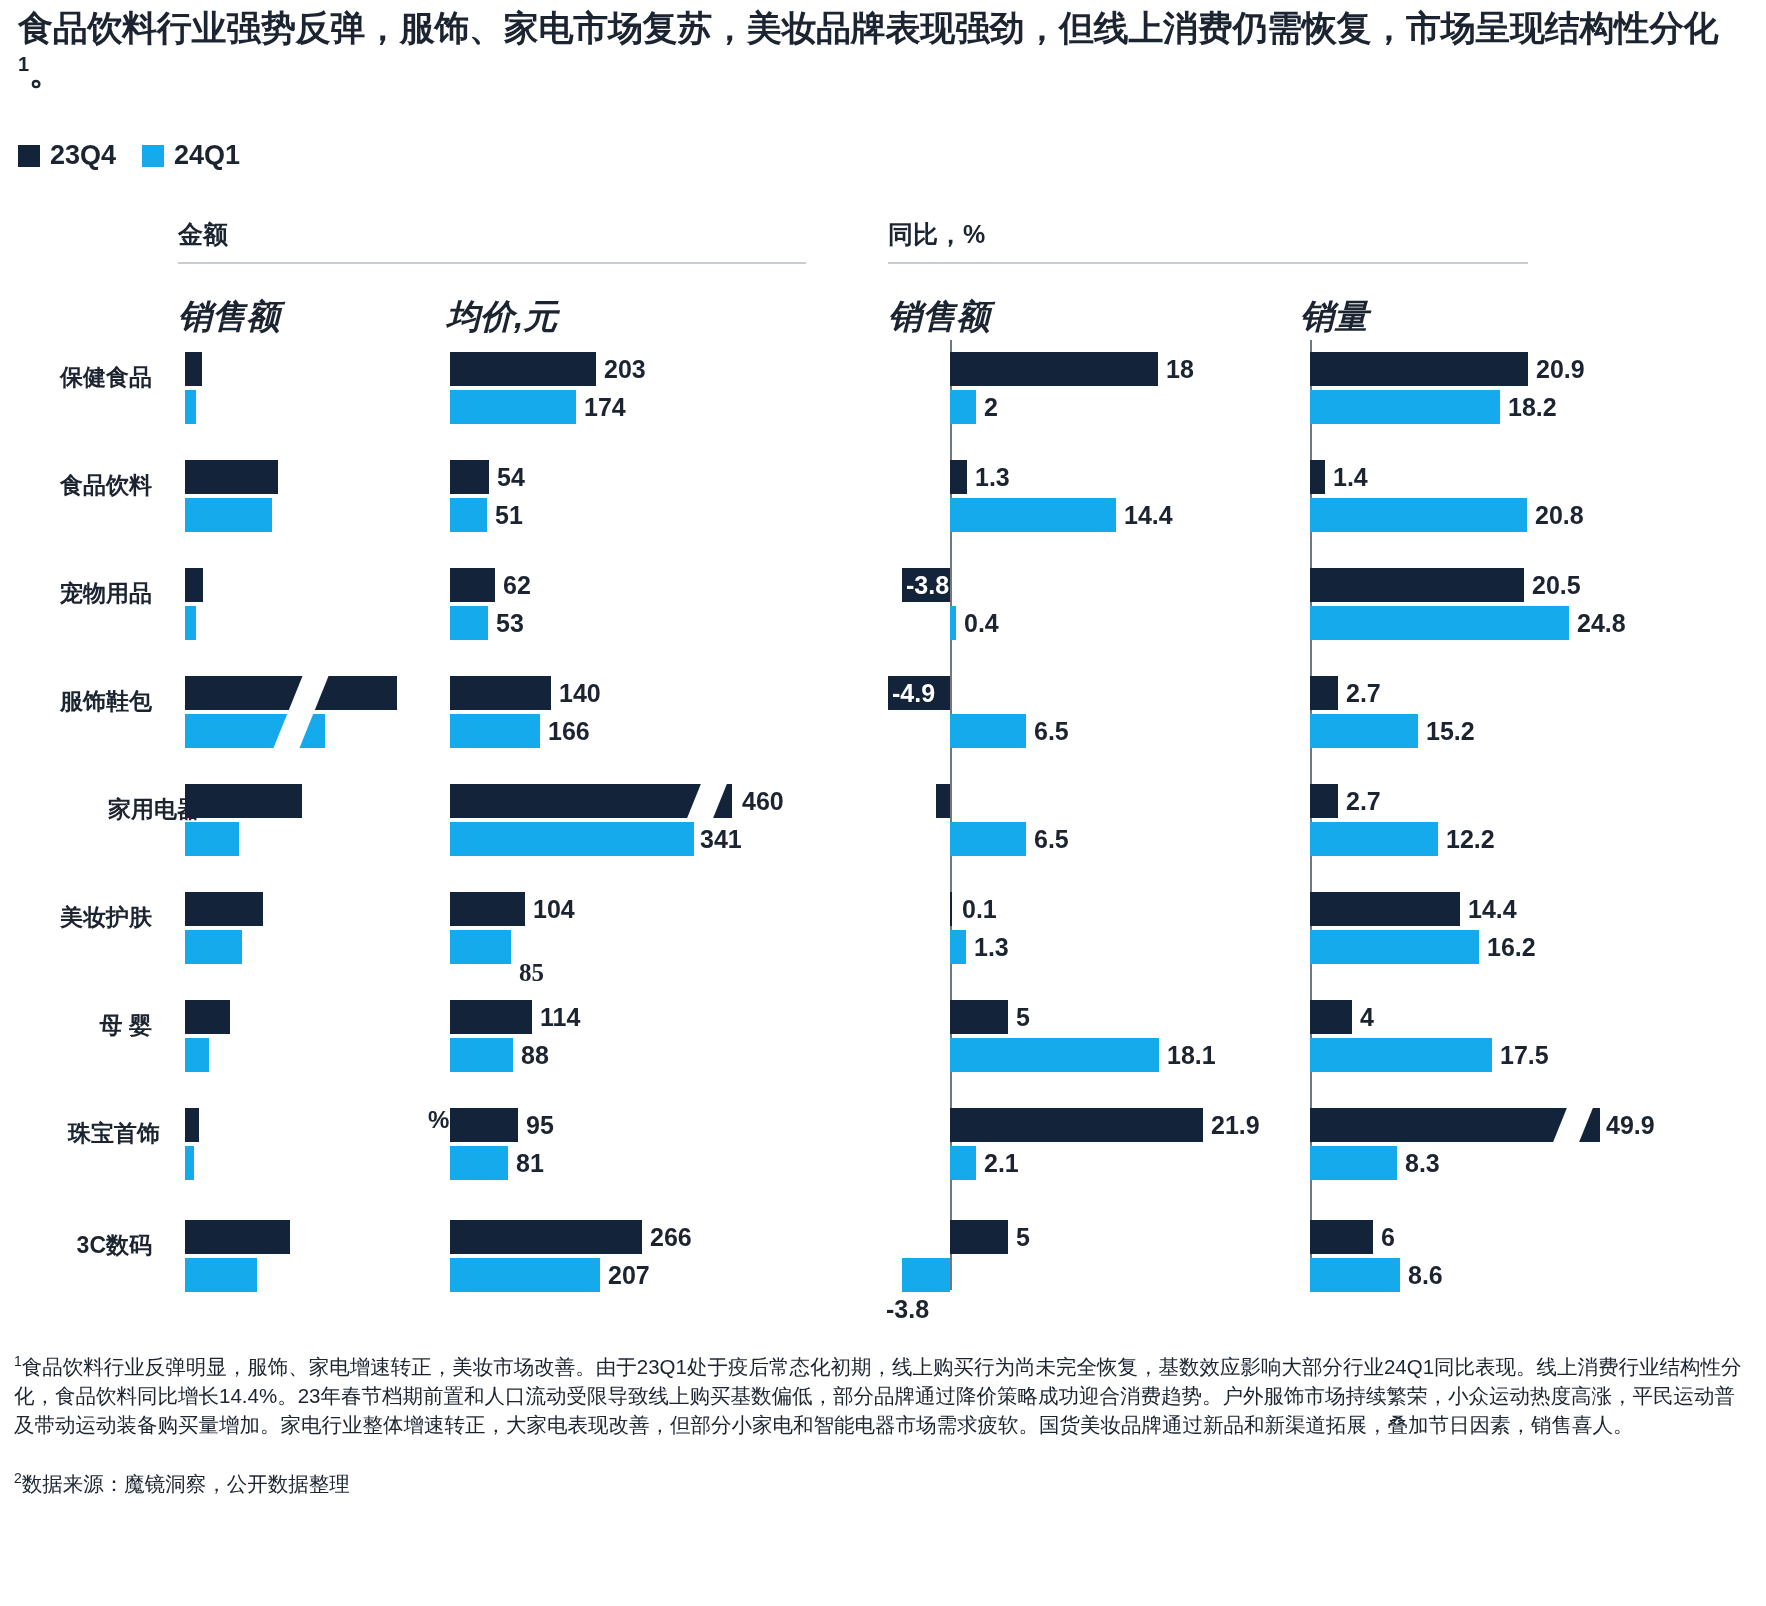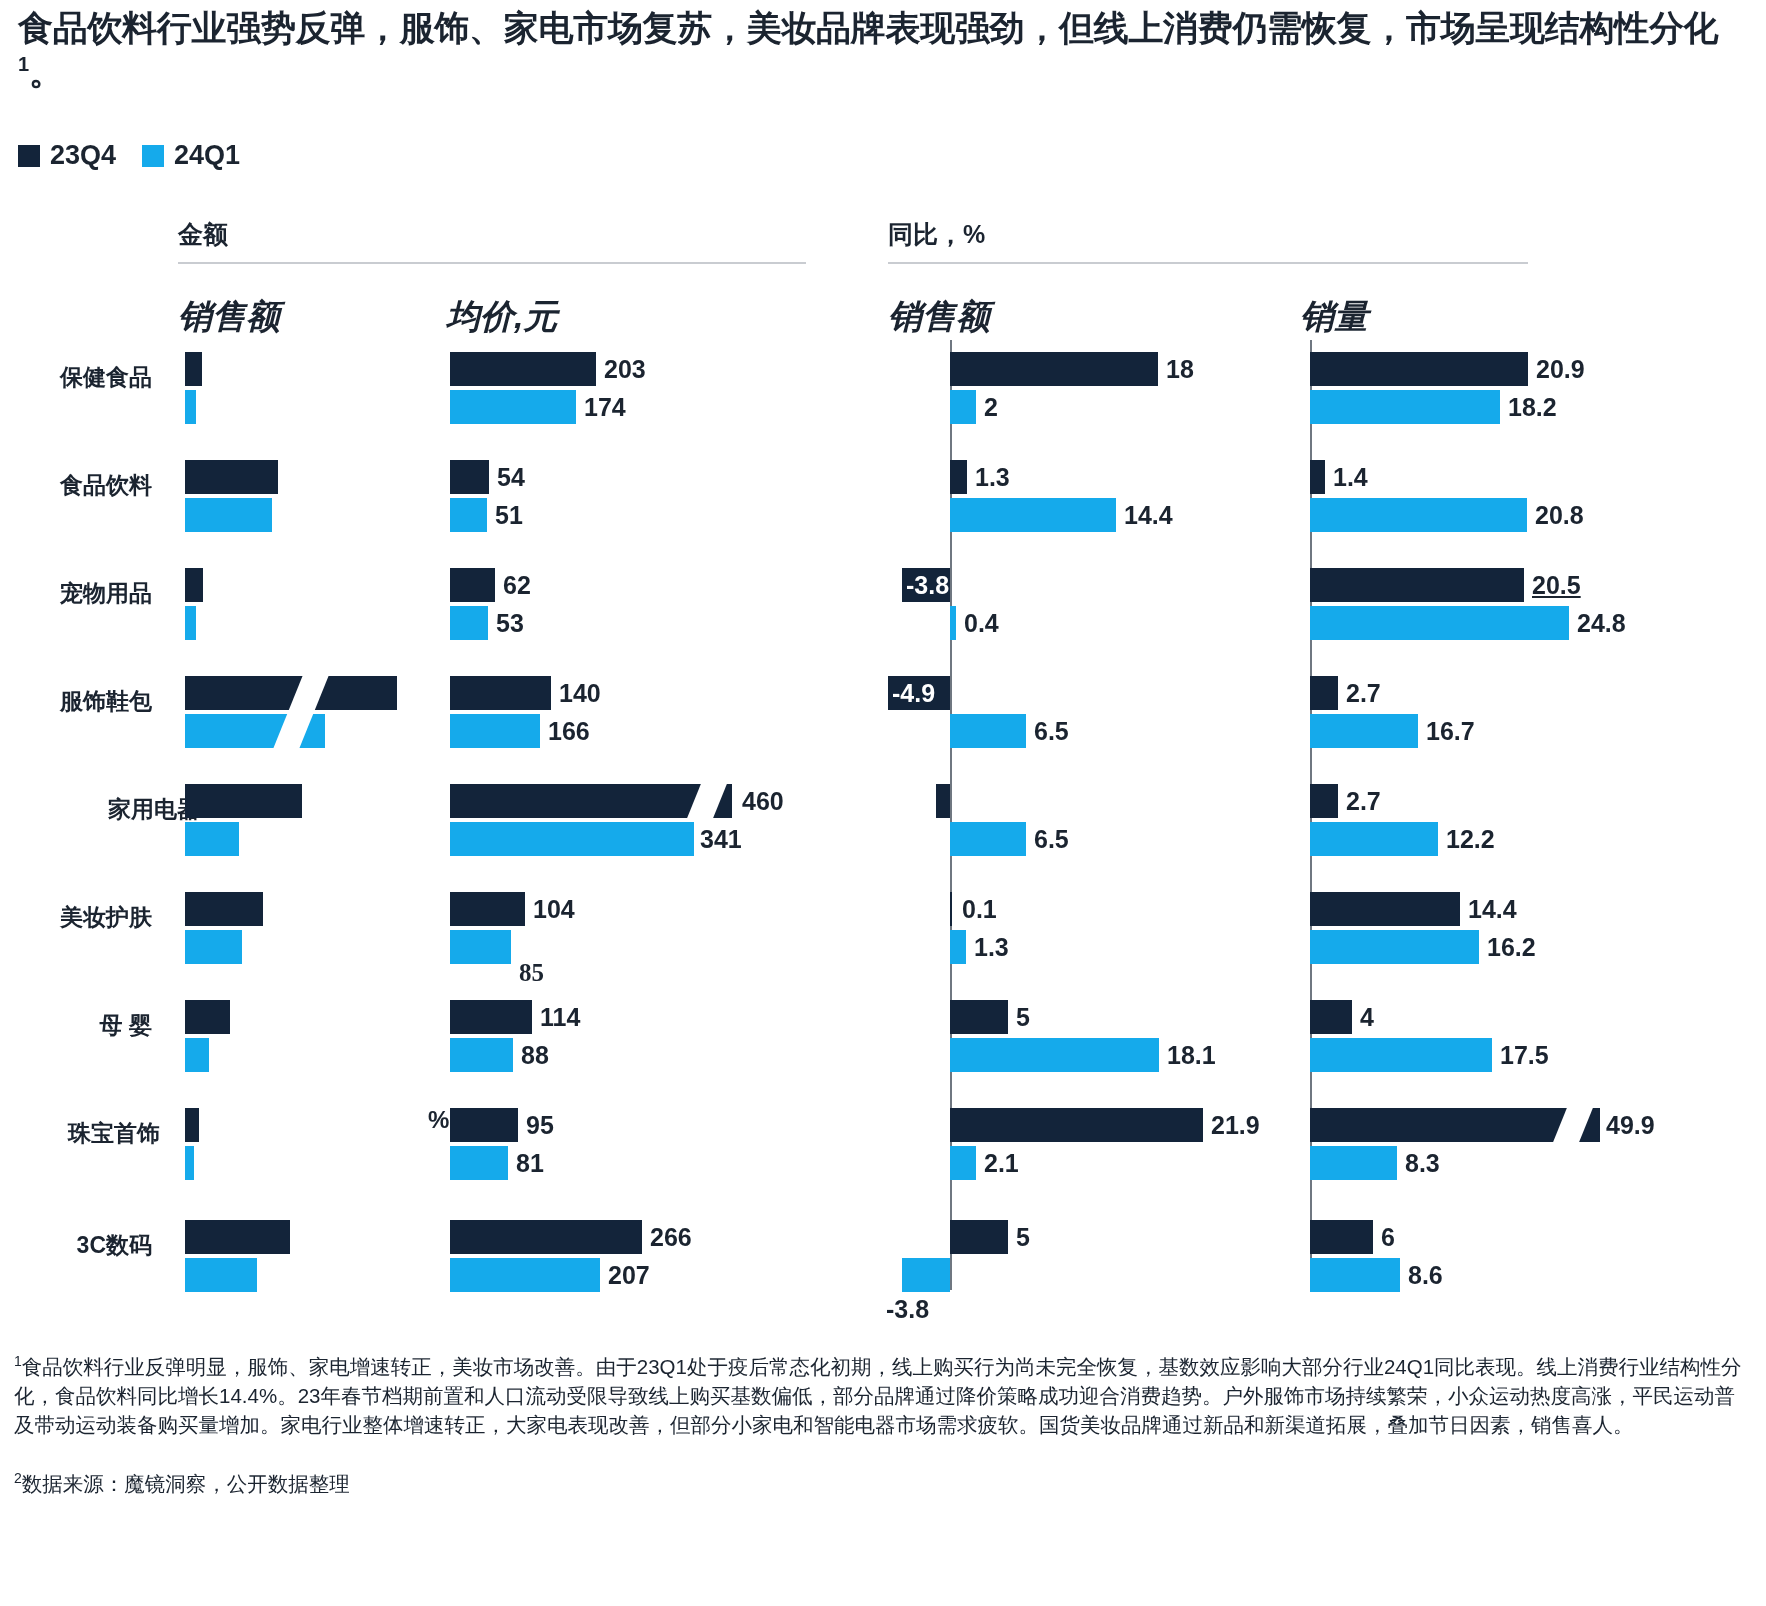--- a/index.html
+++ b/index.html
@@ -208,28 +208,28 @@
 <div class="val" style="left:1536px;top:352px;">20.9</div>
 <div class="bar blue" style="left:1310px;top:390px;width:190px;"></div>
 <div class="val" style="left:1508px;top:390px;">18.2</div>
 
 <div class="bar dark" style="left:1310px;top:460px;width:15px;"></div>
 <div class="val" style="left:1333px;top:460px;">1.4</div>
 <div class="bar blue" style="left:1310px;top:498px;width:217px;"></div>
 <div class="val" style="left:1535px;top:498px;">20.8</div>
 
 <div class="bar dark" style="left:1310px;top:568px;width:214px;"></div>
-<div class="val" style="left:1532px;top:568px;text-decoration:underline;">20.5</div>
+<div class="val" style="left:1532px;top:568px;">20.5</div>
 <div class="bar blue" style="left:1310px;top:606px;width:259px;"></div>
 <div class="val" style="left:1577px;top:606px;">24.8</div>
 
 <div class="bar dark" style="left:1310px;top:676px;width:28px;"></div>
 <div class="val" style="left:1346px;top:676px;">2.7</div>
 <div class="bar blue" style="left:1310px;top:714px;width:108px;"></div>
-<div class="val" style="left:1426px;top:714px;">16.7</div>
+<div class="val" style="left:1426px;top:714px;">15.2</div>
 
 <div class="bar dark" style="left:1310px;top:784px;width:28px;"></div>
 <div class="val" style="left:1346px;top:784px;">2.7</div>
 <div class="bar blue" style="left:1310px;top:822px;width:128px;"></div>
 <div class="val" style="left:1446px;top:822px;">12.2</div>
 
 <div class="bar dark" style="left:1310px;top:892px;width:150px;"></div>
 <div class="val" style="left:1468px;top:892px;">14.4</div>
 <div class="bar blue" style="left:1310px;top:930px;width:169px;"></div>
 <div class="val" style="left:1487px;top:930px;">16.2</div>

